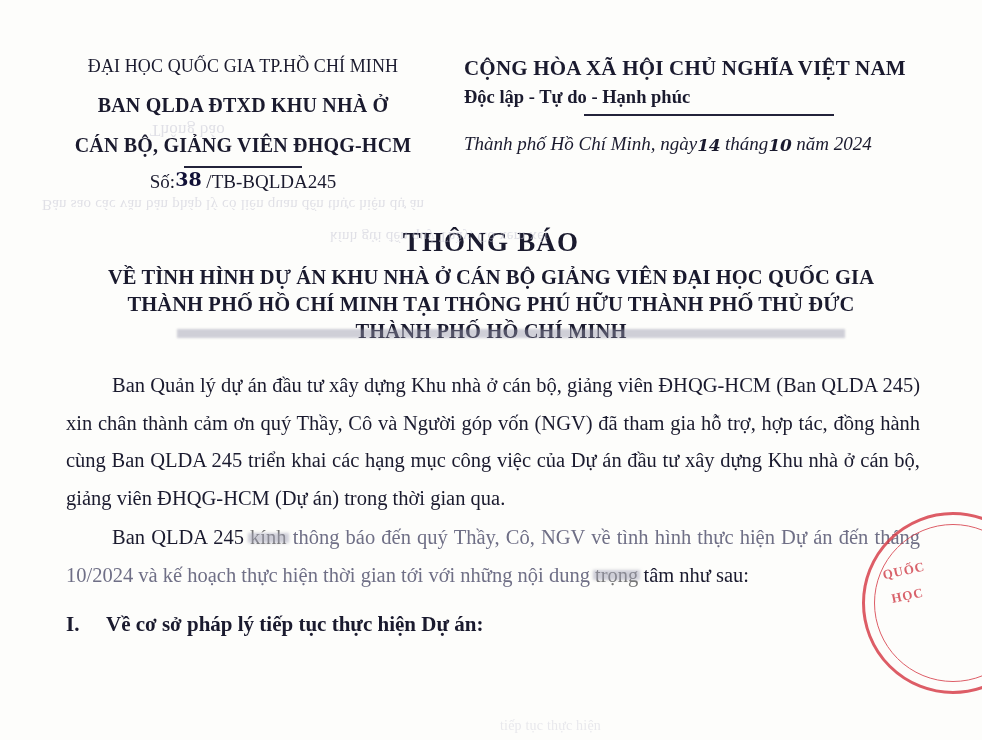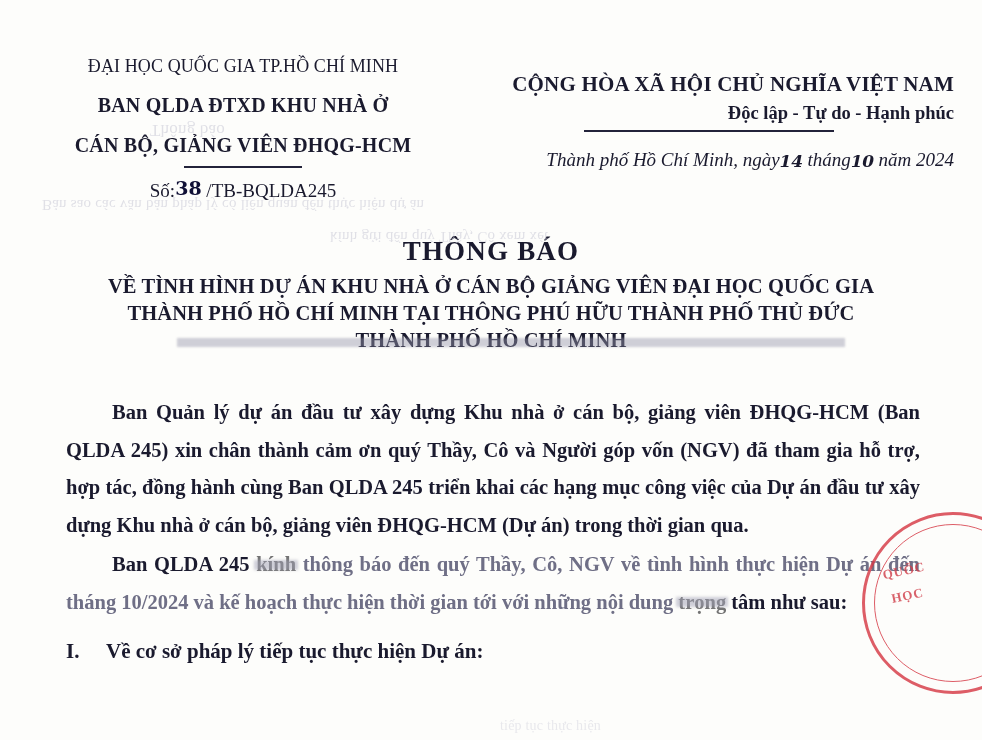--- a/index.html
+++ b/index.html
@@ -43,44 +43,43 @@
     display: flex;
     padding: 56px 28px 0 28px;
     align-items: flex-start;
   }
   .hdr-left {
     width: 430px;
     text-align: center;
   }
   .hdr-right {
     flex: 1;
-    text-align: right;
+    text-align: left;
     padding-left: 6px;
-    margin-top: 16px;
   }
   .org-line1 {
     font-size: 18px;
     letter-spacing: .1px;
     white-space: nowrap;
     font-family: Liberation Serif, serif;
   }
   .org-line2, .org-line3 {
     font-size: 20px;
     font-weight: bold;
     margin-top: 17px;
     letter-spacing: .2px;
   }
   .hdr-rule {
     width: 118px;
     height: 2px;
     background: #23233a;
     margin: 9px auto 0 auto;
   }
   .docnum {
-    margin-top: 11px;
+    margin-top: 2px;
     font-size: 19px;
     text-align: center;
   }
   .docnum .handwritten {
     font-family: "DejaVu Serif", serif;
     font-weight: bold;
     color: #101036;
     font-size: 19px;
     position: relative;
     top: -2px;
@@ -144,27 +143,26 @@
     left: 18%;
     right: 14%;
     top: 42%;
     height: 9px;
     background: rgba(150,150,170,.45);
     filter: blur(1.2px);
   }
 
   
   .body-text {
-    margin-top: 40px;
+    margin-top: 22px;
     padding: 0 62px 0 66px;
     font-size: 20.5px;
     line-height: 1.83;
     text-align: justify;
     text-justify: inter-word;
-    font-weight: bold;
   }
   .body-text p {
     margin: 0 0 2px 0;
     text-indent: 46px;
   }
   .faded {
     color: #6f6f86;
   }
   .smudge-word {
     position: relative;

